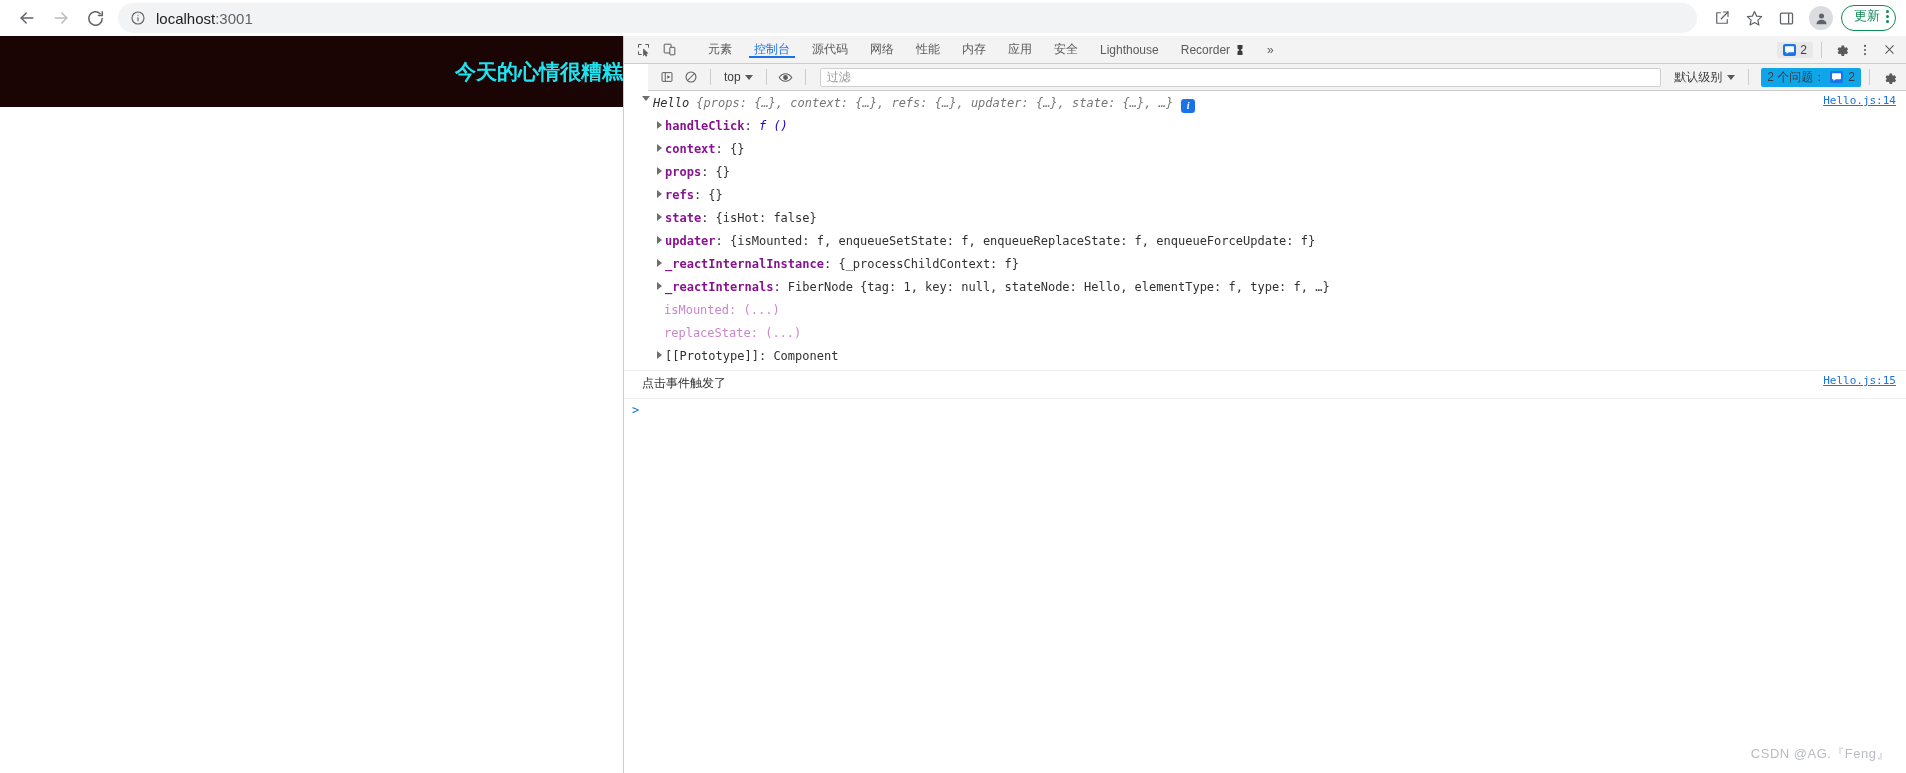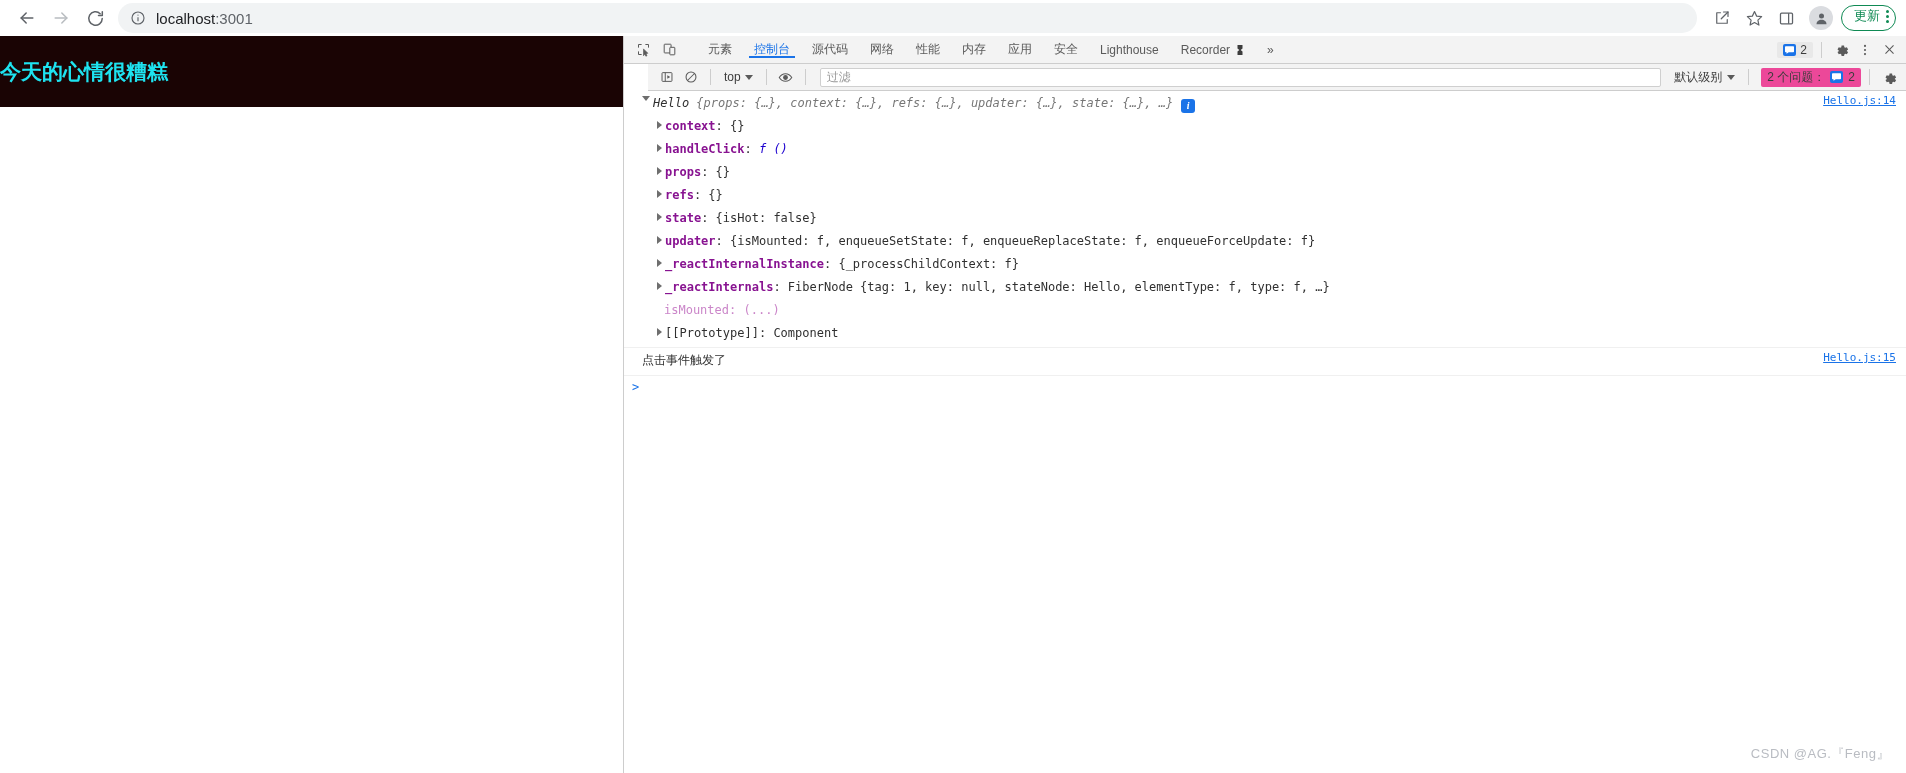--- a/index.html
+++ b/index.html
@@ -57,21 +57,21 @@
   .update-btn .kebab { margin-left: 6px; display: flex; flex-direction: column; gap: 2px; }
   .update-btn .kebab i { width: 3px; height: 3px; border-radius: 50%; background: #0f8a54; display: block; }
 
   
   .viewport {
     position: absolute; left: 0; top: 36px; width: 623px; height: 737px;
     background: #ffffff; overflow: hidden;
   }
   .page-banner {
     width: 623px; height: 71px; background: #1a0404;
-    display: flex; align-items: center; justify-content: flex-start;
+    display: flex; align-items: center; justify-content: flex-end;
   }
   .page-banner h2 {
     margin: 0; font-size: 21px; font-weight: 700; color: #1ee3f0;
     font-family: "Liberation Sans", sans-serif;
   }
   .watermark {
     position: absolute; right: 16px; bottom: 10px;
     font-size: 13px; color: #b9bcc2; letter-spacing: .5px;
     font-family: "Liberation Sans", sans-serif;
   }
@@ -128,21 +128,21 @@
   .filter-input {
     flex: 1 1 auto; height: 19px; margin: 0 6px;
     background: #ffffff; border: 1px solid #cfcfcf; border-radius: 2px;
     font-size: 12px; color: #999; padding: 0 6px; min-width: 0;
     display: flex; align-items: center;
     font-family: "Liberation Sans", sans-serif;
   }
   .level-select { display: flex; align-items: center; gap: 5px; font-size: 12px; color: #3c3c3c; padding: 1px 5px; }
   .issues-btn {
     display: flex; align-items: center; gap: 5px; font-size: 12px; color: #3c3c3c;
-    padding: 1px 6px; border-radius: 2px; background: #ec4899; margin-left: 4px;
+    padding: 1px 6px; border-radius: 2px; background: #0ea5e9; margin-left: 4px;
   }
 
   
   .console-body {
     flex: 1 1 auto; overflow: hidden; background: #ffffff; position: relative;
     font-family: "DejaVu Sans Mono", monospace;
     font-size: 12px;
   }
   .console-msg {
     position: relative; border-bottom: 1px solid #f0f0f0;
@@ -412,24 +412,24 @@
     <div class="console-body">
 
       <div class="console-msg">
         <a class="src-link">Hello.js:14</a>
 
         <div class="ln lvl0">
           <span class="arrow down"></span><span class="cls">Hello</span><span class="punct"> </span><span class="preview">{props: {…}, context: {…}, refs: {…}, updater: {…}, state: {…}, …}</span><span class="info-chip">i</span>
         </div>
 
         <div class="ln lvl1">
+          <span class="arrow"></span><span class="prop">handleClick</span><span class="punct">: </span><span class="fn">f ()</span>
+        </div>
+        <div class="ln lvl1">
           <span class="arrow"></span><span class="prop">context</span><span class="punct">: </span><span class="str">{}</span>
-        </div>
-        <div class="ln lvl1">
-          <span class="arrow"></span><span class="prop">handleClick</span><span class="punct">: </span><span class="fn">f ()</span>
         </div>
         <div class="ln lvl1">
           <span class="arrow"></span><span class="prop">props</span><span class="punct">: </span><span class="str">{}</span>
         </div>
         <div class="ln lvl1">
           <span class="arrow"></span><span class="prop">refs</span><span class="punct">: </span><span class="str">{}</span>
         </div>
         <div class="ln lvl1">
           <span class="arrow"></span><span class="prop">state</span><span class="punct">: </span><span class="str">{isHot: false}</span>
         </div>
@@ -437,20 +437,23 @@
           <span class="arrow"></span><span class="prop">updater</span><span class="punct">: </span><span class="str">{isMounted: f, enqueueSetState: f, enqueueReplaceState: f, enqueueForceUpdate: f}</span>
         </div>
         <div class="ln lvl1">
           <span class="arrow"></span><span class="prop">_reactInternalInstance</span><span class="punct">: </span><span class="str">{_processChildContext: f}</span>
         </div>
         <div class="ln lvl1">
           <span class="arrow"></span><span class="prop">_reactInternals</span><span class="punct">: </span><span class="str">FiberNode {tag: 1, key: null, stateNode: Hello, elementType: f, type: f, …}</span>
         </div>
         <div class="ln lvl2">
           <span class="getter">isMounted</span><span class="getter">: </span><span class="getter">(...)</span>
+        </div>
+        <div class="ln lvl2">
+          <span class="getter">replaceState</span><span class="getter">: </span><span class="getter">(...)</span>
         </div>
         <div class="ln lvl1">
           <span class="arrow"></span><span class="prop-dim">[[Prototype]]</span><span class="punct">: </span><span class="str">Component</span>
         </div>
       </div>
 
       <div class="console-msg">
         <a class="src-link">Hello.js:15</a>
         <div class="plain-msg">点击事件触发了</div>
       </div>

